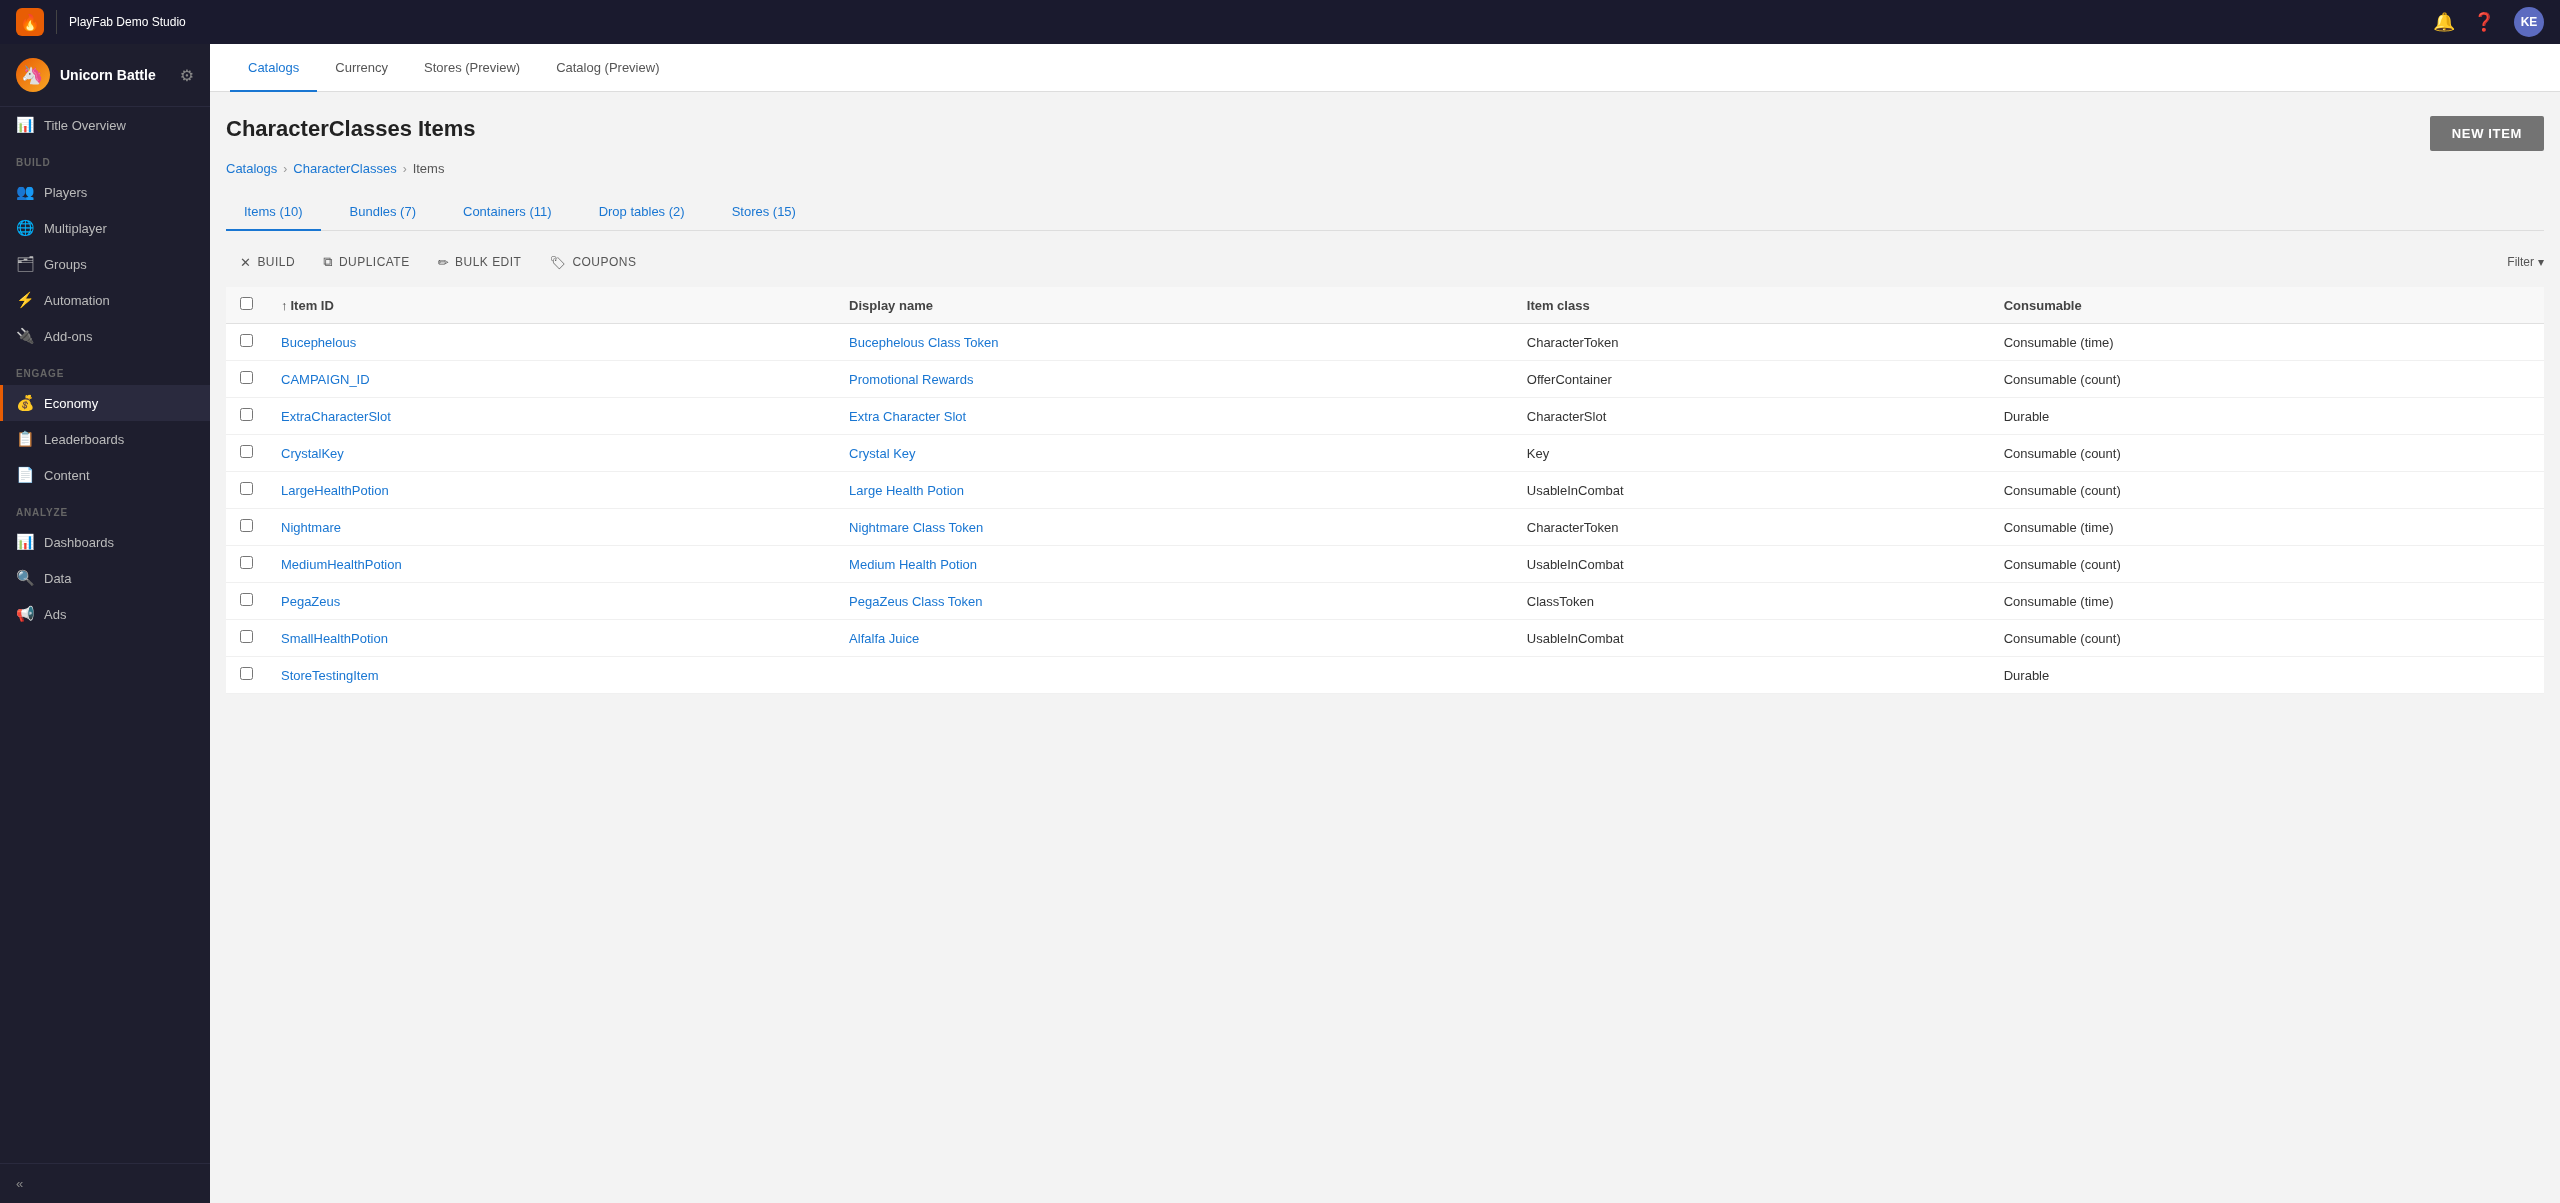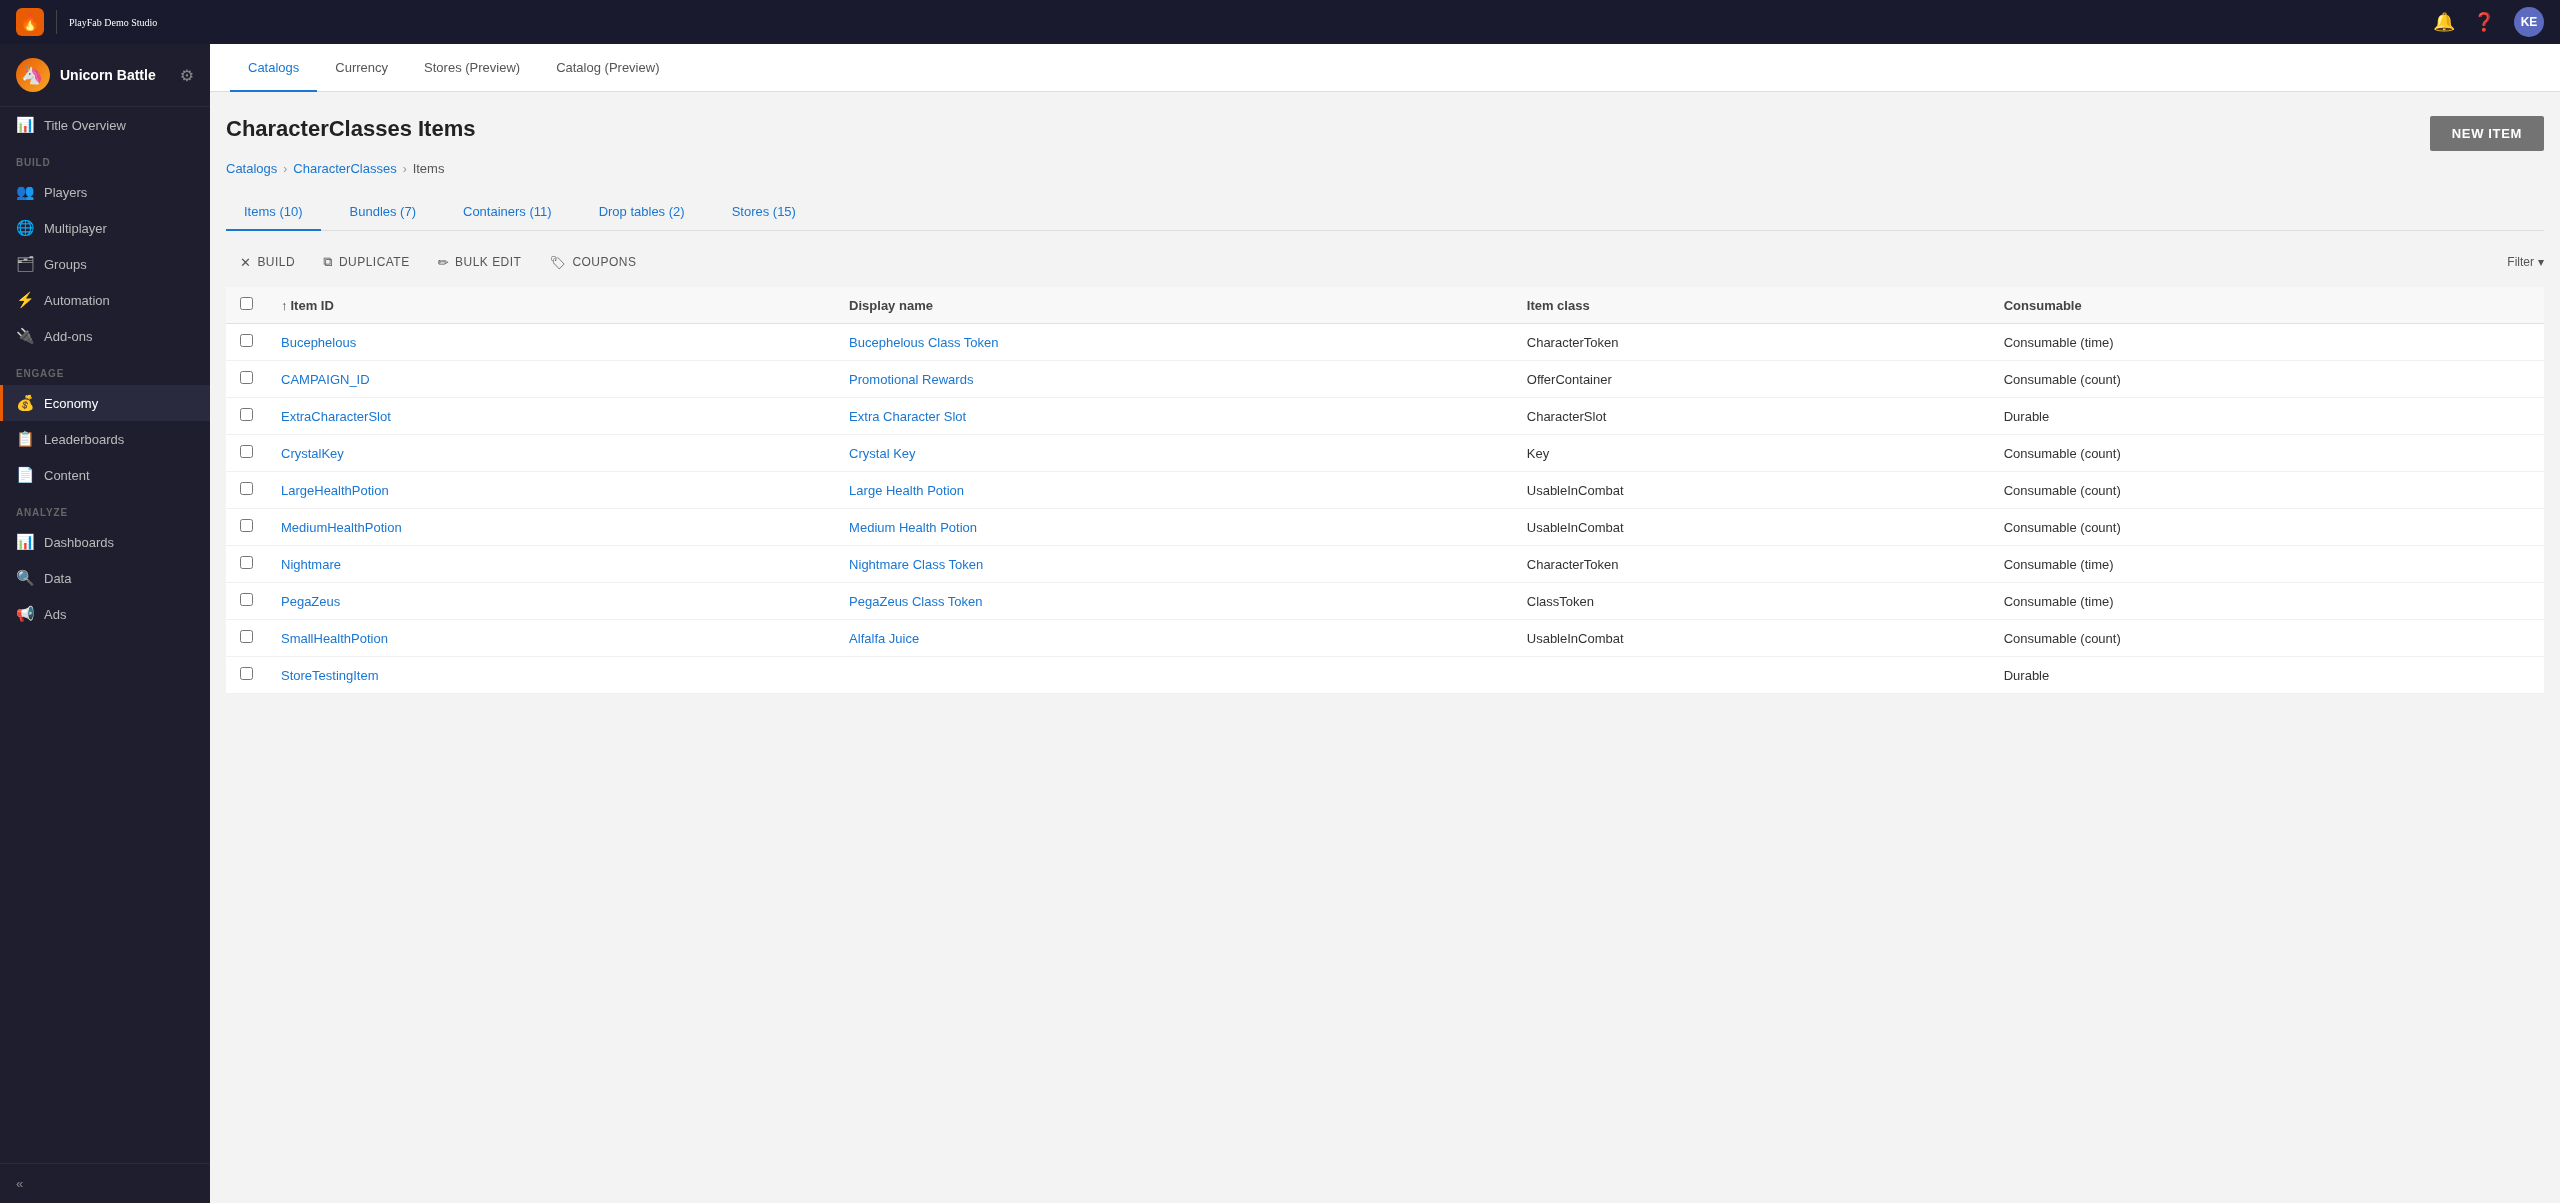--- a/index.html
+++ b/index.html
@@ -17,21 +17,21 @@
       gap: 12px;
     }
     .topbar-logo {
       width: 28px; height: 28px;
       background: #e85d04;
       border-radius: 6px;
       display: flex; align-items: center; justify-content: center;
       font-size: 16px;
     }
     .topbar-divider { width: 1px; height: 24px; background: #444; }
-    .topbar-title { font-size: 10px; font-weight: 500; font-family: Liberation Serif, serif; }
+    .topbar-title { font-size: 12px; font-weight: 500; }
     .topbar-spacer { flex: 1; }
     .topbar-icons { display: flex; gap: 18px; align-items: center; }
     .topbar-icon { color: #ccc; cursor: pointer; font-size: 18px; }
     .topbar-avatar {
       width: 30px; height: 30px;
       background: #5c6bc0;
       border-radius: 50%;
       display: flex; align-items: center; justify-content: center;
       font-size: 12px; font-weight: bold; color: #fff;
       cursor: pointer;
@@ -435,38 +435,38 @@
       </td>
       <td class="link">LargeHealthPotion</td>
       <td class="link">Large Health Potion</td>
       <td>UsableInCombat</td>
       <td>Consumable (count)</td>
     </tr>
             <tr>
       <td class="check-col">
         <input type="checkbox" style="">
       </td>
+      <td class="link">Nightmare</td>
+      <td class="link">Nightmare Class Token</td>
+      <td>CharacterToken</td>
+      <td>Consumable (time)</td>
+    </tr>
+            <tr>
+      <td class="check-col">
+        <input type="checkbox" style="">
+      </td>
       <td class="link">MediumHealthPotion</td>
       <td class="link">Medium Health Potion</td>
       <td>UsableInCombat</td>
       <td>Consumable (count)</td>
     </tr>
             <tr>
       <td class="check-col">
         <input type="checkbox" style="">
       </td>
-      <td class="link">Nightmare</td>
-      <td class="link">Nightmare Class Token</td>
-      <td>CharacterToken</td>
-      <td>Consumable (time)</td>
-    </tr>
-            <tr>
-      <td class="check-col">
-        <input type="checkbox" style="">
-      </td>
       <td class="link">PegaZeus</td>
       <td class="link">PegaZeus Class Token</td>
       <td>ClassToken</td>
       <td>Consumable (time)</td>
     </tr>
             <tr>
       <td class="check-col">
         <input type="checkbox" style="">
       </td>
       <td class="link">SmallHealthPotion</td>

